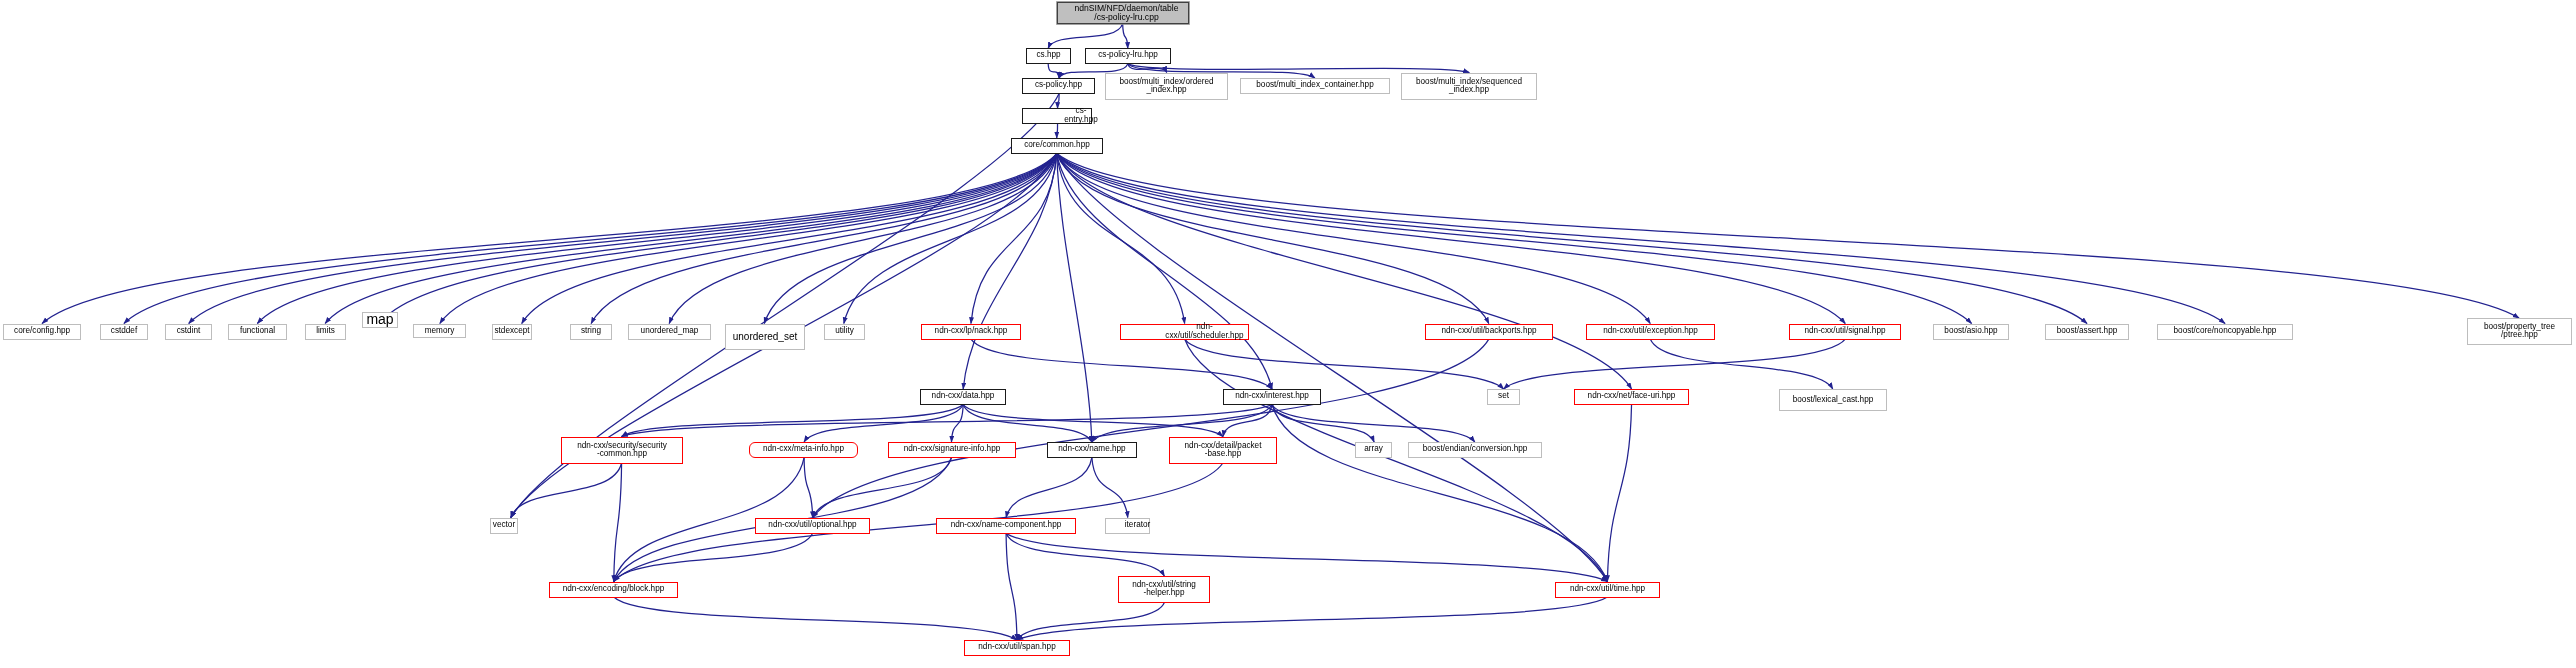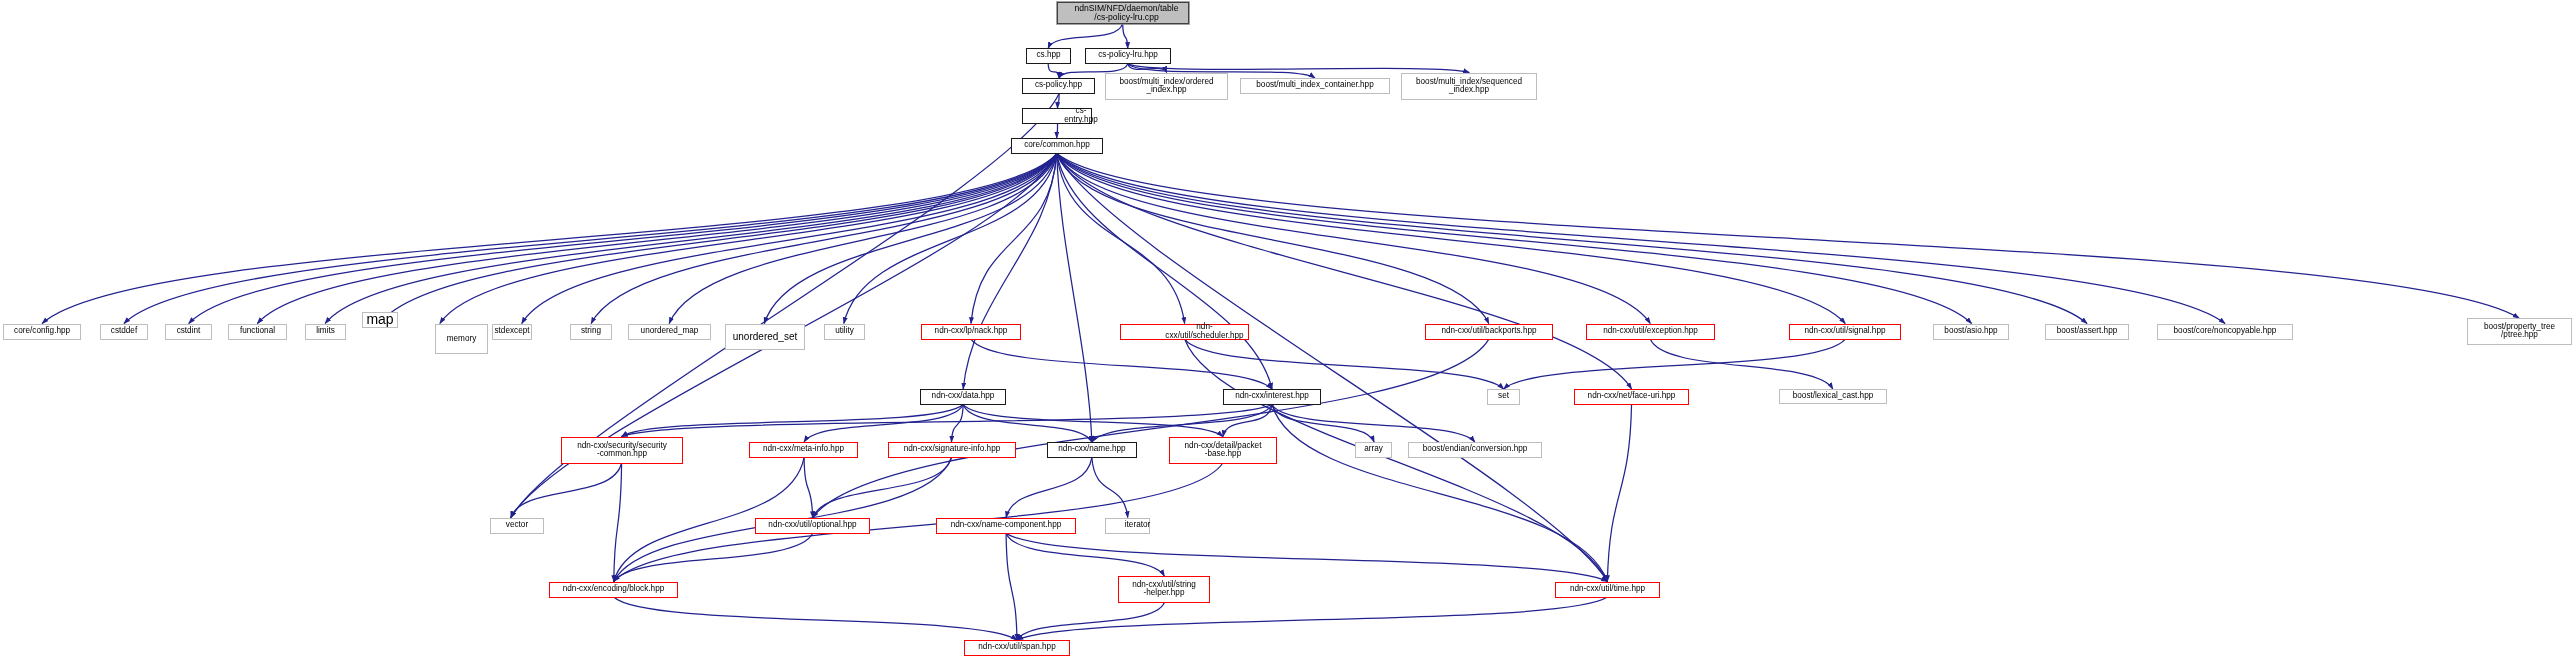--- a/index.html
+++ b/index.html
@@ -110,51 +110,51 @@
       <div class="node n-plain" style="left: 1401px; top: 73px; width: 136px; height: 26.5px; font-size: 8.2px;"><span>boost/multi_index/sequenced
 _index.hpp</span></div>
       <div class="node n-bold" style="left: 1022px; top: 108px; width: 70px; height: 15.6px; font-size: 8.2px; padding-left: 48px;"><span>cs-entry.hpp</span></div>
       <div class="node n-bold" style="left: 1011px; top: 138px; width: 92px; height: 15.6px; font-size: 8.2px;"><span>core/common.hpp</span></div>
       <div class="node n-plain" style="left: 3.1px; top: 324px; width: 78px; height: 15.6px; font-size: 8.2px;"><span>core/config.hpp</span></div>
       <div class="node n-plain" style="left: 100px; top: 324px; width: 48px; height: 15.6px; font-size: 8.2px;"><span>cstddef</span></div>
       <div class="node n-plain" style="left: 165px; top: 324px; width: 47px; height: 15.6px; font-size: 8.2px;"><span>cstdint</span></div>
       <div class="node n-plain" style="left: 228px; top: 324px; width: 59px; height: 15.6px; font-size: 8.2px;"><span>functional</span></div>
       <div class="node n-plain" style="left: 305px; top: 324px; width: 41px; height: 15.6px; font-size: 8.2px;"><span>limits</span></div>
       <div class="node n-plain" style="left: 362px; top: 312px; width: 36px; height: 15.6px; font-size: 14px; justify-content: center;"><span>map</span></div>
-      <div class="node n-plain" style="left: 413px; top: 324px; width: 53px; height: 30px; font-size: 8.2px; margin-left: 22px;"><span>memory</span></div>
+      <div class="node n-plain" style="left: 413px; top: 324px; width: 53px; height: 14px; font-size: 8.2px;"><span>memory</span></div>
       <div class="node n-plain" style="left: 492px; top: 324px; width: 40px; height: 15.6px; font-size: 8.2px;"><span>stdexcept</span></div>
       <div class="node n-plain" style="left: 570px; top: 324px; width: 42px; height: 15.6px; font-size: 8.2px;"><span>string</span></div>
       <div class="node n-plain" style="left: 628px; top: 324px; width: 83px; height: 15.6px; font-size: 8.2px;"><span>unordered_map</span></div>
       <div class="node n-plain" style="left: 725px; top: 324px; width: 80px; height: 26px; font-size: 10px;"><span>unordered_set</span></div>
       <div class="node n-plain" style="left: 824px; top: 324px; width: 41px; height: 15.6px; font-size: 8.2px;"><span>utility</span></div>
       <div class="node n-red" style="left: 921px; top: 324px; width: 100px; height: 15.6px; font-size: 8.2px;"><span>ndn-cxx/lp/nack.hpp</span></div>
       <div class="node n-red" style="left: 1120px; top: 324px; width: 129px; height: 15.6px; font-size: 8.2px; padding-left: 40px;"><span>ndn-cxx/util/scheduler.hpp</span></div>
       <div class="node n-red" style="left: 1425px; top: 324px; width: 128px; height: 15.6px; font-size: 8.2px;"><span>ndn-cxx/util/backports.hpp</span></div>
       <div class="node n-red" style="left: 1586px; top: 324px; width: 129px; height: 15.6px; font-size: 8.2px;"><span>ndn-cxx/util/exception.hpp</span></div>
       <div class="node n-red" style="left: 1789px; top: 324px; width: 112px; height: 15.6px; font-size: 8.2px;"><span>ndn-cxx/util/signal.hpp</span></div>
       <div class="node n-plain" style="left: 1933px; top: 324px; width: 76px; height: 15.6px; font-size: 8.2px;"><span>boost/asio.hpp</span></div>
       <div class="node n-plain" style="left: 2045px; top: 324px; width: 84px; height: 15.6px; font-size: 8.2px;"><span>boost/assert.hpp</span></div>
       <div class="node n-plain" style="left: 2157px; top: 324px; width: 136px; height: 15.6px; font-size: 8.2px;"><span>boost/core/noncopyable.hpp</span></div>
       <div class="node n-plain" style="left: 2467px; top: 318px; width: 105px; height: 26.5px; font-size: 8.2px;"><span>boost/property_tree
 /ptree.hpp</span></div>
       <div class="node n-bold" style="left: 920px; top: 389px; width: 86px; height: 15.6px; font-size: 8.2px;"><span>ndn-cxx/data.hpp</span></div>
       <div class="node n-bold" style="left: 1223px; top: 389px; width: 98px; height: 15.6px; font-size: 8.2px;"><span>ndn-cxx/interest.hpp</span></div>
       <div class="node n-plain" style="left: 1487px; top: 389px; width: 33px; height: 15.6px; font-size: 8.2px;"><span>set</span></div>
       <div class="node n-red" style="left: 1574px; top: 389px; width: 115px; height: 15.6px; font-size: 8.2px;"><span>ndn-cxx/net/face-uri.hpp</span></div>
-      <div class="node n-plain" style="left: 1779px; top: 389px; width: 108px; height: 15px; font-size: 8.2px;"><span>boost/lexical_cast.hpp</span></div>
+      <div class="node n-plain" style="left: 1779px; top: 389px; width: 108px; height: 22px; font-size: 8.2px;"><span>boost/lexical_cast.hpp</span></div>
       <div class="node n-red" style="left: 561px; top: 437px; width: 122px; height: 26.5px; font-size: 8.2px;"><span>ndn-cxx/security/security
 -common.hpp</span></div>
-      <div class="node n-red" style="left: 749px; top: 442px; width: 109px; height: 15.6px; font-size: 8.2px;"><span>ndn-cxx/meta-info.hpp</span></div>
+      <div class="node n-red" style="left: 749px; top: 442px; width: 109px; height: 15.6px; font-size: 8.2px; border-radius: 6px;"><span>ndn-cxx/meta-info.hpp</span></div>
       <div class="node n-red" style="left: 888px; top: 442px; width: 128px; height: 15.6px; font-size: 8.2px;"><span>ndn-cxx/signature-info.hpp</span></div>
       <div class="node n-bold" style="left: 1047px; top: 442px; width: 90px; height: 15.6px; font-size: 8.2px;"><span>ndn-cxx/name.hpp</span></div>
       <div class="node n-red" style="left: 1169px; top: 437px; width: 108px; height: 26.5px; font-size: 8.2px;"><span>ndn-cxx/detail/packet
 -base.hpp</span></div>
       <div class="node n-plain" style="left: 1355px; top: 442px; width: 37px; height: 15.6px; font-size: 8.2px;"><span>array</span></div>
       <div class="node n-plain" style="left: 1408px; top: 442px; width: 134px; height: 15.6px; font-size: 8.2px;"><span>boost/endian/conversion.hpp</span></div>
-      <div class="node n-plain" style="left: 490px; top: 518px; width: 54px; height: 15.6px; font-size: 8.2px;"><span>vector</span></div>
+      <div class="node n-plain" style="left: 490px; top: 518px; width: 28px; height: 15.6px; font-size: 8.2px;"><span>vector</span></div>
       <div class="node n-red" style="left: 755px; top: 518px; width: 115px; height: 15.6px; font-size: 8.2px;"><span>ndn-cxx/util/optional.hpp</span></div>
       <div class="node n-red" style="left: 936px; top: 518px; width: 140px; height: 15.6px; font-size: 8.2px;"><span>ndn-cxx/name-component.hpp</span></div>
       <div class="node n-plain" style="left: 1105px; top: 518px; width: 45px; height: 15.6px; font-size: 8.2px; padding-left: 20px;"><span>iterator</span></div>
       <div class="node n-red" style="left: 549px; top: 582px; width: 129px; height: 15.6px; font-size: 8.2px;"><span>ndn-cxx/encoding/block.hpp</span></div>
       <div class="node n-red" style="left: 1118px; top: 576px; width: 92px; height: 26.5px; font-size: 8.2px;"><span>ndn-cxx/util/string
 -helper.hpp</span></div>
       <div class="node n-red" style="left: 1555px; top: 582px; width: 105px; height: 15.6px; font-size: 8.2px;"><span>ndn-cxx/util/time.hpp</span></div>
       <div class="node n-red" style="left: 964px; top: 640px; width: 106px; height: 15.6px; font-size: 8.2px;"><span>ndn-cxx/util/span.hpp</span></div>
     </div>
 </div>

